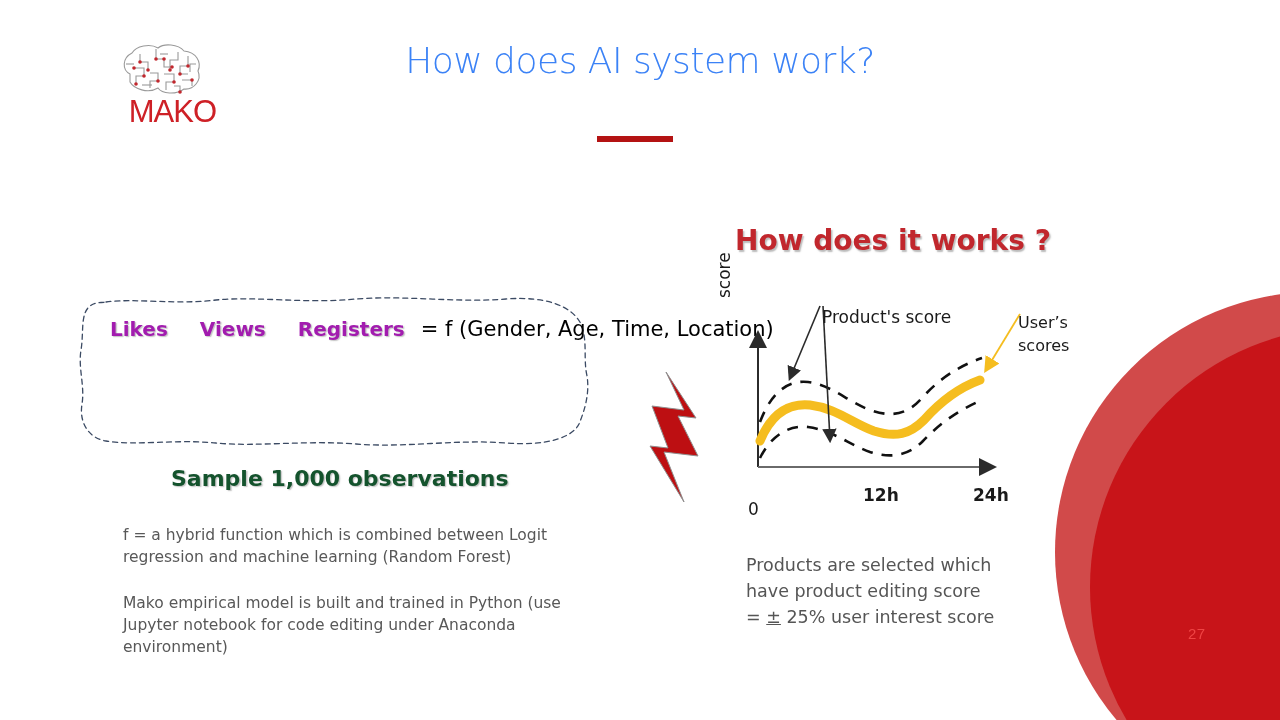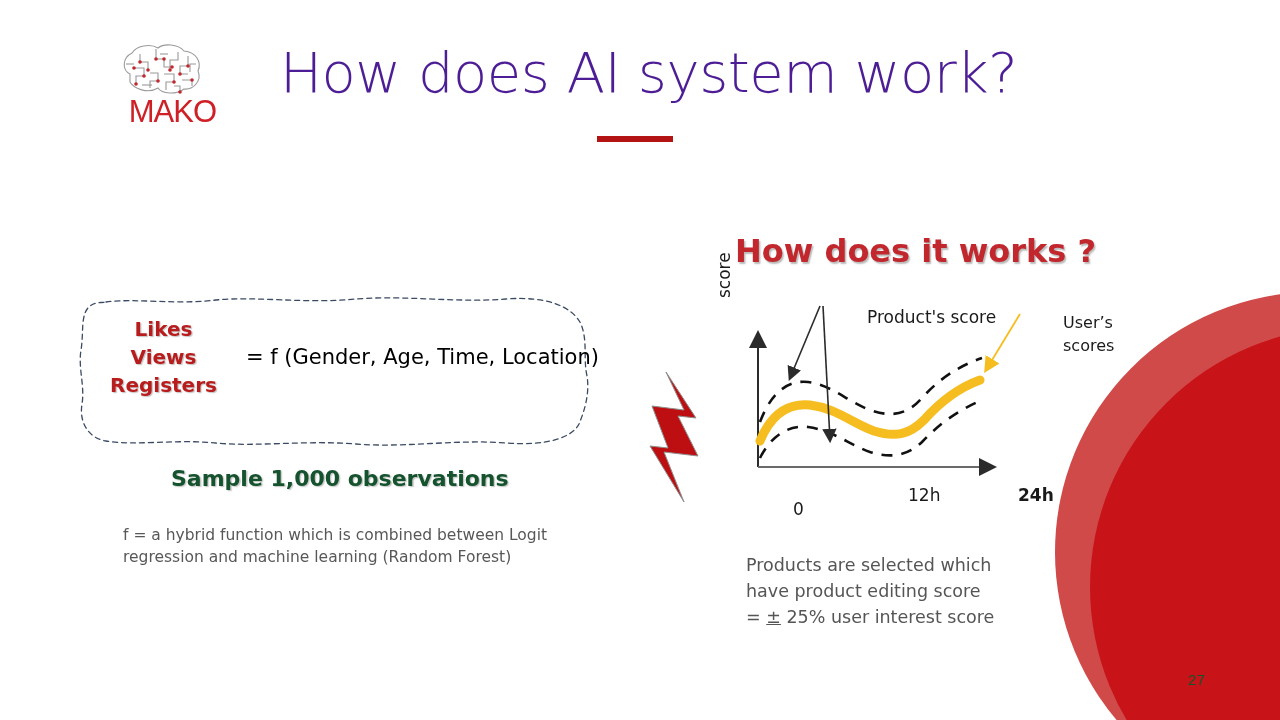--- a/index.html
+++ b/index.html
@@ -31,23 +31,23 @@
     left: 1090px;
     top: 327px;
     width: 520px;
     height: 520px;
     border-radius: 50%;
     background: #C81419;
   }
   .page-number {
     position: absolute;
     left: 1188px;
-    top: 671px;
+    top: 625px;
     font-size: 15px;
-    color: #14532d;
+    color: #ef4444;
     font-family: "Liberation Sans", sans-serif;
     letter-spacing: 0.3px;
   }
 
   
   .logo {
     position: absolute;
     left: 112px;
     top: 40px;
     width: 104px;
@@ -69,22 +69,22 @@
 
   
   .title {
     position: absolute;
     left: 280px;
     top: 40px;
     width: 720px;
     text-align: center;
     font-family: "DejaVu Sans", sans-serif;
     font-weight: 300;
-    font-size: 56px;
-    color: #4c1d95;
+    font-size: 36px;
+    color: #3b82f6;
     letter-spacing: -0.5px;
     white-space: nowrap;
   }
   .title-underline {
     position: absolute;
     left: 597px;
     top: 136px;
     width: 76px;
     height: 6px;
     background: #B41313;
@@ -115,31 +115,32 @@
   .formula {
     position: absolute;
     left: 110px;
     top: 315px;
     width: 470px;
     display: flex;
     align-items: center;
   }
   .formula-stack {
     display: flex;
-    flex-direction: column;
+    flex-direction: row;
     align-items: center;
     font-family: "DejaVu Sans", sans-serif;
     font-weight: bold;
     font-size: 20px;
-    color: #b91c1c;
+    color: #a21caf;
     text-shadow: 1.2px 1.2px 1.2px rgba(150,150,150,0.6);
     line-height: 28px;
+    gap: 32px;
   }
   .formula-rhs {
-    margin-left: 29px;
+    margin-left: 16px;
     font-family: "DejaVu Sans", sans-serif;
     font-size: 21px;
     color: #000000;
     white-space: nowrap;
     text-align: center;
   }
 
   .sample-line {
     position: absolute;
     left: 171px;
@@ -173,25 +174,24 @@
     height: 138px;
   }
 
   
   .right-heading {
     position: absolute;
     left: 735px;
     top: 224px;
     font-family: "DejaVu Sans", sans-serif;
     font-weight: bold;
-    font-size: 32px;
+    font-size: 28px;
     color: #C1272D;
     text-shadow: 1.5px 1.5px 1.5px rgba(130,130,130,0.55);
     white-space: nowrap;
-    margin-top: 8px;
   }
 
   .chart {
     position: absolute;
     left: 720px;
     top: 262px;
     width: 360px;
     height: 270px;
   }
   .chart svg { display: block; }
@@ -205,26 +205,25 @@
     font-family: "DejaVu Sans", sans-serif;
     font-size: 17px;
     color: #1a1a1a;
     white-space: nowrap;
   }
   .lbl {
     position: absolute;
     font-family: "DejaVu Sans", sans-serif;
     color: #1a1a1a;
     white-space: nowrap;
-    padding-left: 45px;
   }
   .lbl-product { left: 822px; top: 307px; font-size: 17px; }
   .lbl-user    { left: 1018px; top: 311px; font-size: 16px; line-height: 23px; }
   .lbl-zero    { left: 748px; top: 499px; font-size: 17px; }
-  .lbl-12h     { left: 863px; top: 485px; font-size: 17px; }
+  .lbl-12h     { left: 863px; top: 485px; font-size: 17px; font-weight: bold; }
   .lbl-24h     { left: 973px; top: 485px; font-size: 17px; font-weight: bold; }
 
   .right-note {
     position: absolute;
     left: 746px;
     top: 552px;
     font-family: "DejaVu Sans", sans-serif;
     font-size: 17.5px;
     color: #555555;
     line-height: 26px;
@@ -298,20 +297,21 @@
       <span>Likes</span>
       <span>Views</span>
       <span>Registers</span>
     </div>
     <div class="formula-rhs">= f (Gender, Age, Time, Location)</div>
   </div>
 
   <div class="sample-line">Sample 1,000 observations</div>
 
   <div class="left-note left-note-1">f = a hybrid function which is combined between Logit regression and machine learning (Random Forest)</div>
+  <div class="left-note left-note-2">Mako empirical model is built and trained in Python (use Jupyter notebook for code editing under Anaconda environment)</div>
 
   <div class="chevron">
     <svg width="72" height="138" viewBox="0 0 72 138">
       <path d="M20 4 L50 50 L32 48 L52 88 L18 84 L38 134 L4 78 L22 80 L6 38 L38 42 Z" transform="translate(6,0) scale(1.0,1.0)" fill="#BD0F12" stroke="#8f8f8f" stroke-width="1"></path>
     </svg>
   </div>
 
   <div class="right-heading">How does it works ?</div>
 
   <div class="axis-label-score">score</div>

